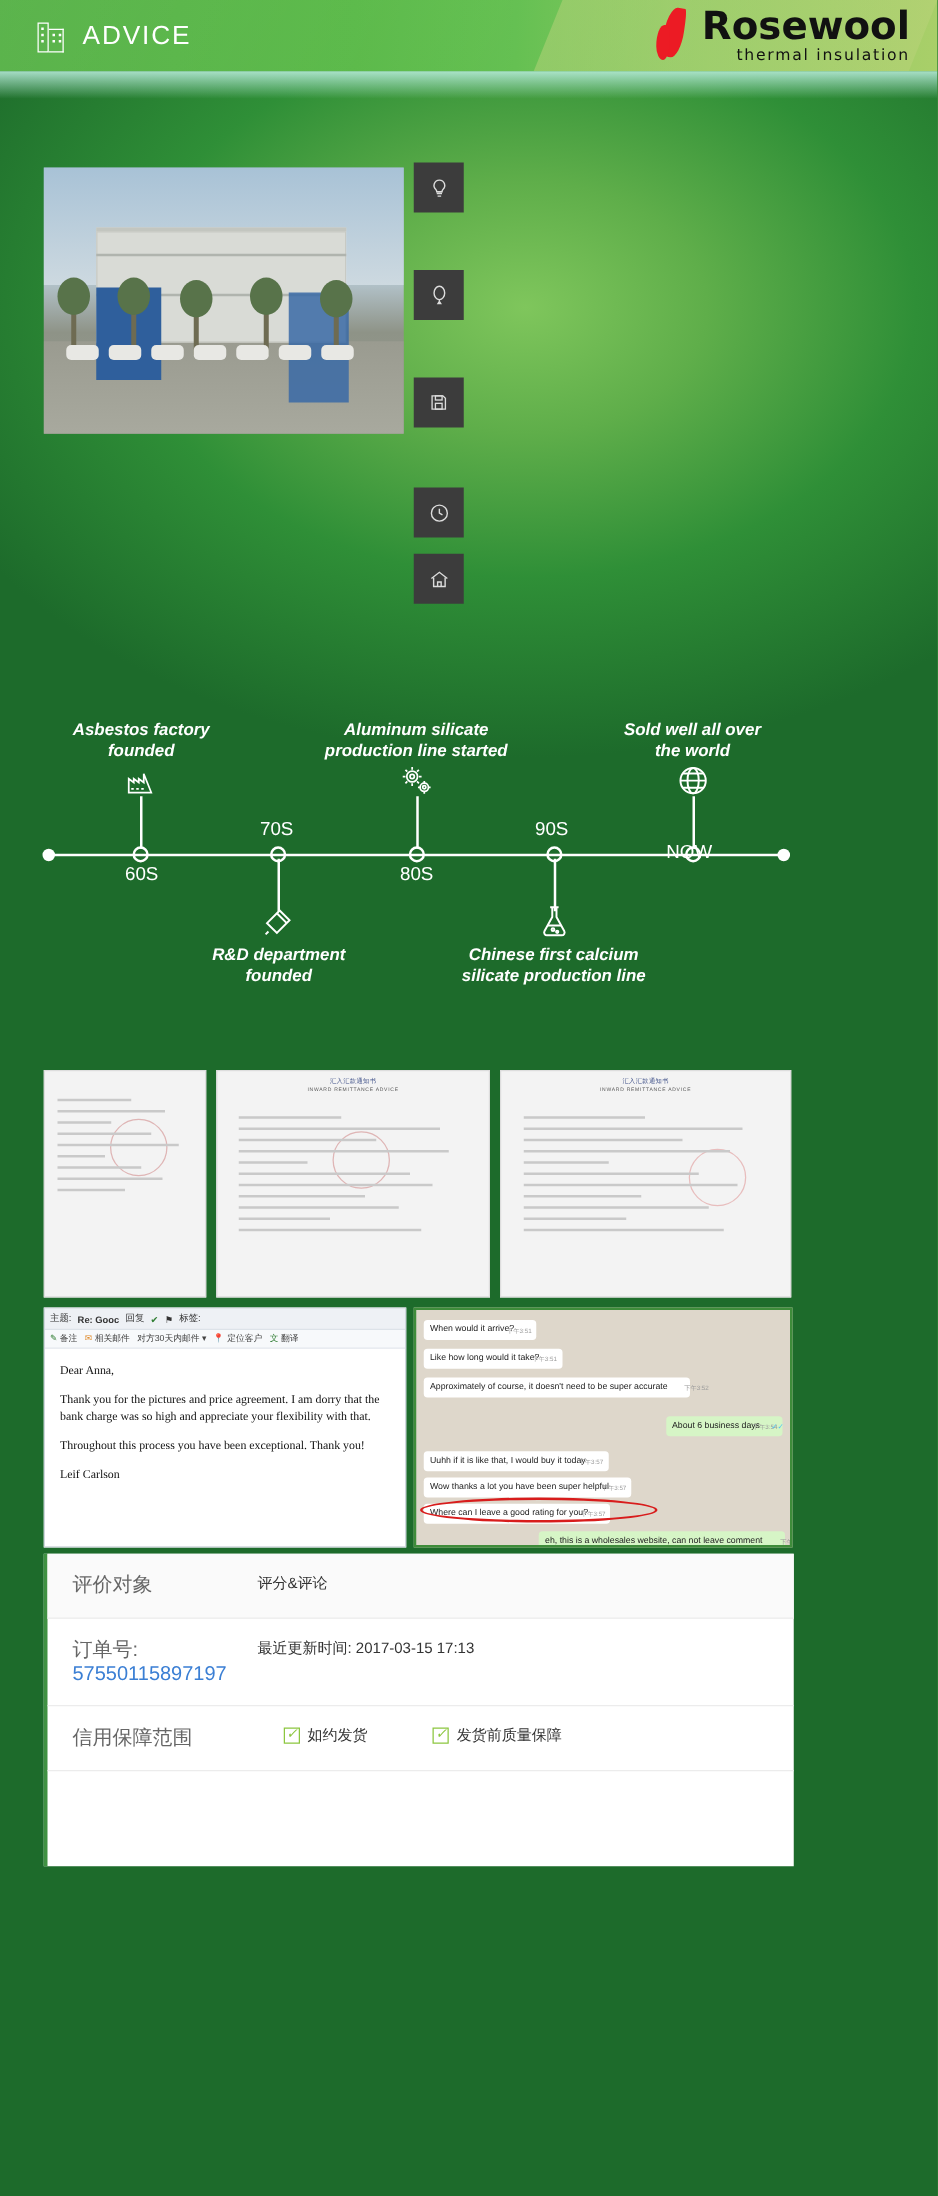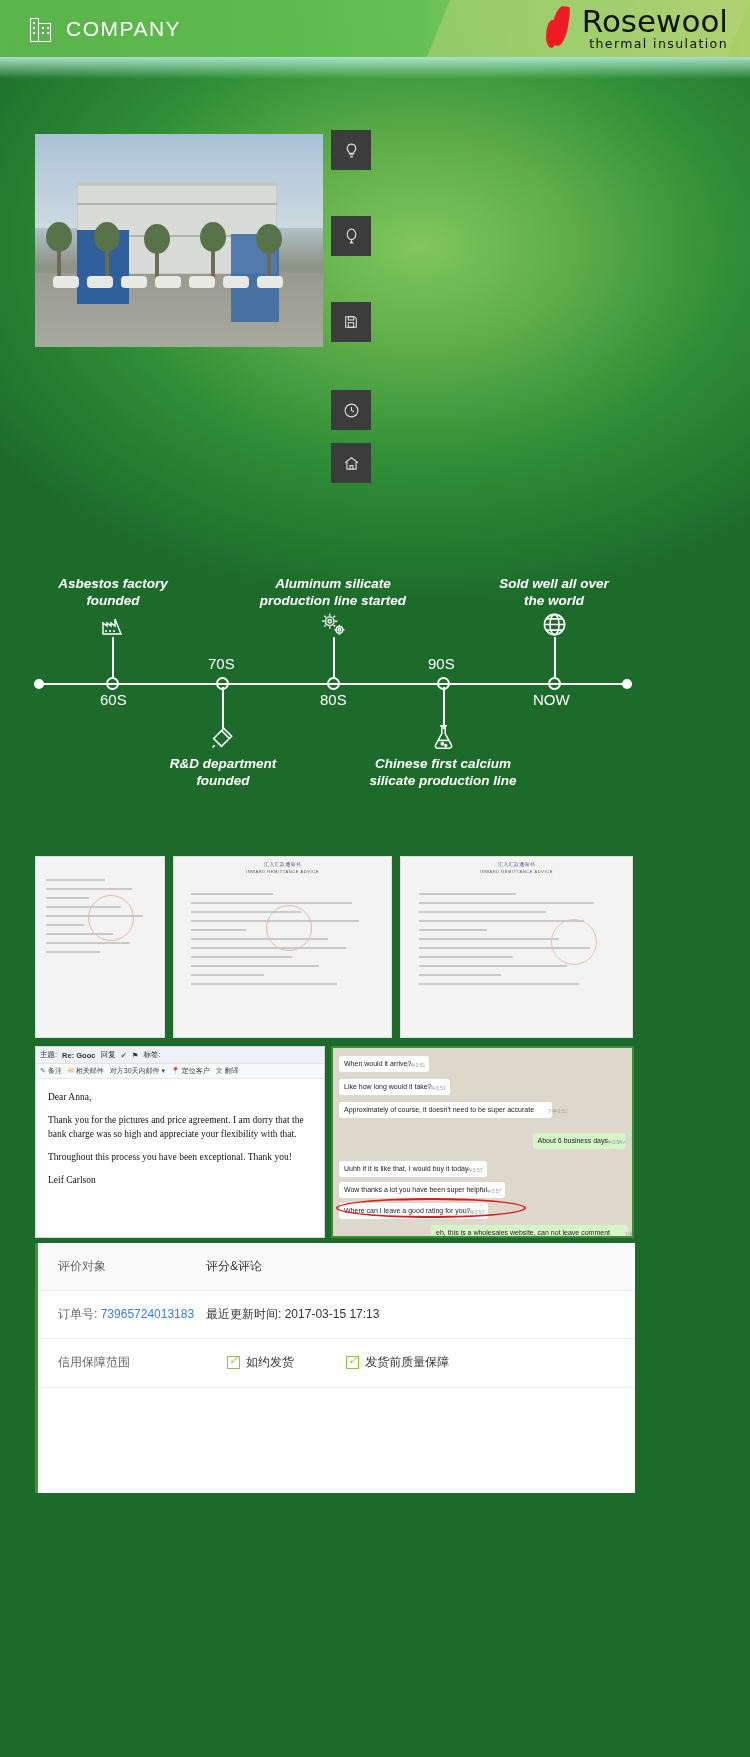--- a/index.html
+++ b/index.html
@@ -48,21 +48,21 @@
   .flame:before{
     content:""; position:absolute; left:8px; top:0; width:16px; height:40px;
     background:#ec1b24; border-radius:60% 10% 55% 45% / 70% 30% 60% 40%;
     transform: rotate(8deg);
   }
   .flame:after{
     content:""; position:absolute; left:2px; top:14px; width:11px; height:28px;
     background:#ec1b24; border-radius:60% 20% 50% 50% / 60% 40% 60% 40%;
   }
   .brand-txt { display:flex; flex-direction:column; }
-  .brand-name { font-size:31px; line-height:30px; font-weight:normal; color:#111; letter-spacing:0px;
+  .brand-name { font-size:31px; line-height:30px; font-weight:bold; color:#111; letter-spacing:0px;
      font-family:"DejaVu Sans", sans-serif; }
   .brand-sub { font-size:12.5px; color:#111; letter-spacing:1.4px; text-align:right; font-family:"DejaVu Sans", sans-serif;}
   .hdr-glow { position:absolute; left:0; top:57px; width:750px; height:22px;
      background: linear-gradient(180deg, rgba(190,240,225,.85), rgba(140,215,170,0)); }
 
   
   .photo {
     position:absolute; left:35px; top:134px; width:288px; height:213px;
     background: linear-gradient(180deg,#9fb9cc 0%,#b9cbd6 40%,#8e9387 62%,#9a9c92 100%);
     overflow:hidden;
@@ -128,21 +128,21 @@
   .bub.out { background:#d6f5c6; }
   .bub .t { position:absolute; right:4px; bottom:2px; font-size:5px; color:#9a9a9a; }
   .bub .tick { position:absolute; right:-1px; bottom:2px; font-size:6px; color:#4fc3f7;}
   .ellipse-mark { position:absolute; border:2px solid #d81c1c; border-radius:50%; }
 
   
   .review { position:absolute; left:35px; top:1243px; width:600px; height:250px; background:#fff;
      border-left:3px solid #3f9142; }
   .rv-row { display:flex; border-bottom:1px solid #ececec; }
   .rv-head { background:#fafafa; }
-  .rv-c1 { width:168px; padding:15px 0 15px 20px; font-size:12px; color:#666; }
+  .rv-c1 { width:168px; padding:15px 0 15px 20px; font-size:16px; color:#666; }
   .rv-c2 { flex:1; padding:15px 0; font-size:12px; color:#333; }
   .rv-link { color:#3b7fd4; }
   .ck { display:inline-flex; align-items:center; gap:6px; margin-right:28px; font-size:12px; color:#333;padding-left:21px;}
   .ck i { width:13px; height:13px; border:1px solid #8cc63f; display:inline-block; position:relative; }
   .ck i:after { content:"✓"; position:absolute; left:1px; top:-3px; font-size:11px; color:#8cc63f; }
   .rv-comment { padding:16px 0 6px 0; font-size:12px; color:#333; }
   .rv-reply { margin:10px 0 0 0; border:1px solid #e2e2e2; background:#fafafa; padding:11px 13px;
      font-size:11.5px; color:#444; line-height:18px; width:375px; }
   .rv-reply b { font-weight:normal; color:#333; }
 </style>
@@ -157,21 +157,21 @@
         <span class="b1"></span>
           <span class="b2"></span>
         <i style="left:3px;top:6px"></i>
           <i style="left:3px;top:11px"></i>
           <i style="left:3px;top:16px"></i>
         <i style="left:12px;top:11px"></i>
           <i style="left:17px;top:11px"></i>
         <i style="left:12px;top:16px"></i>
           <i style="left:17px;top:16px"></i>
       </span>
-      <span class="hdr-title">COMPANY</span>
+      <span class="hdr-title">ADVICE</span>
     </div>
     <div class="brand">
       <span class="flame"></span>
       <span class="brand-txt">
         <span class="brand-name">Rosewool</span>
         <span class="brand-sub">thermal insulation</span>
       </span>
     </div>
   </div>
   <div class="hdr-glow"></div>
@@ -252,21 +252,21 @@
     <div class="stem" style="left:333px; top:92px; height:42px"></div>
     <div class="stem" style="left:554px; top:92px; height:42px"></div>
 
     <div class="stem" style="left:222px; top:142px; height:42px"></div>
     <div class="stem" style="left:443px; top:142px; height:42px"></div>
 
     <div class="tl-label" style="left:100px; top:146px">60S</div>
     <div class="tl-label" style="left:208px; top:110px">70S</div>
     <div class="tl-label" style="left:320px; top:146px">80S</div>
     <div class="tl-label" style="left:428px; top:110px">90S</div>
-    <div class="tl-label" style="left:533px; top:146px">NOW</div>
+    <div class="tl-label" style="left:533px; top:128px">NOW</div>
 
     <div class="tl-icon" style="left:98px; top:68px">
       <svg width="28" height="24" viewBox="0 0 24 24" fill="none" stroke="#fff" stroke-width="1.4">
         <path d="M3 21V10l4 3V10l4 3V10l4 3V6l6 15z"></path>
           <path d="M5 18h12" stroke-dasharray="2 2"></path>
       </svg>
     </div>
     <div class="tl-icon" style="left:318px; top:66px">
       <svg width="31" height="28" viewBox="0 0 28 26" fill="none" stroke="#fff" stroke-width="1.3">
         <circle cx="10.5" cy="9.5" r="4"></circle>
@@ -446,21 +446,21 @@
   </div>
 
   <div class="review">
     <div class="rv-row rv-head">
       <div class="rv-c1">评价对象</div>
       <div class="rv-c2">评分&amp;评论</div>
     </div>
     <div class="rv-row">
       <div class="rv-c1">
         <span>订单号:</span>
-        <span class="rv-link">73965724013183</span>
+        <span class="rv-link">57550115897197</span>
       </div>
       <div class="rv-c2">
         <span>最近更新时间:</span>
         <span>2017-03-15 17:13</span>
       </div>
     </div>
     <div class="rv-row">
       <div class="rv-c1">信用保障范围</div>
       <div class="rv-c2">
         <span class="ck">

